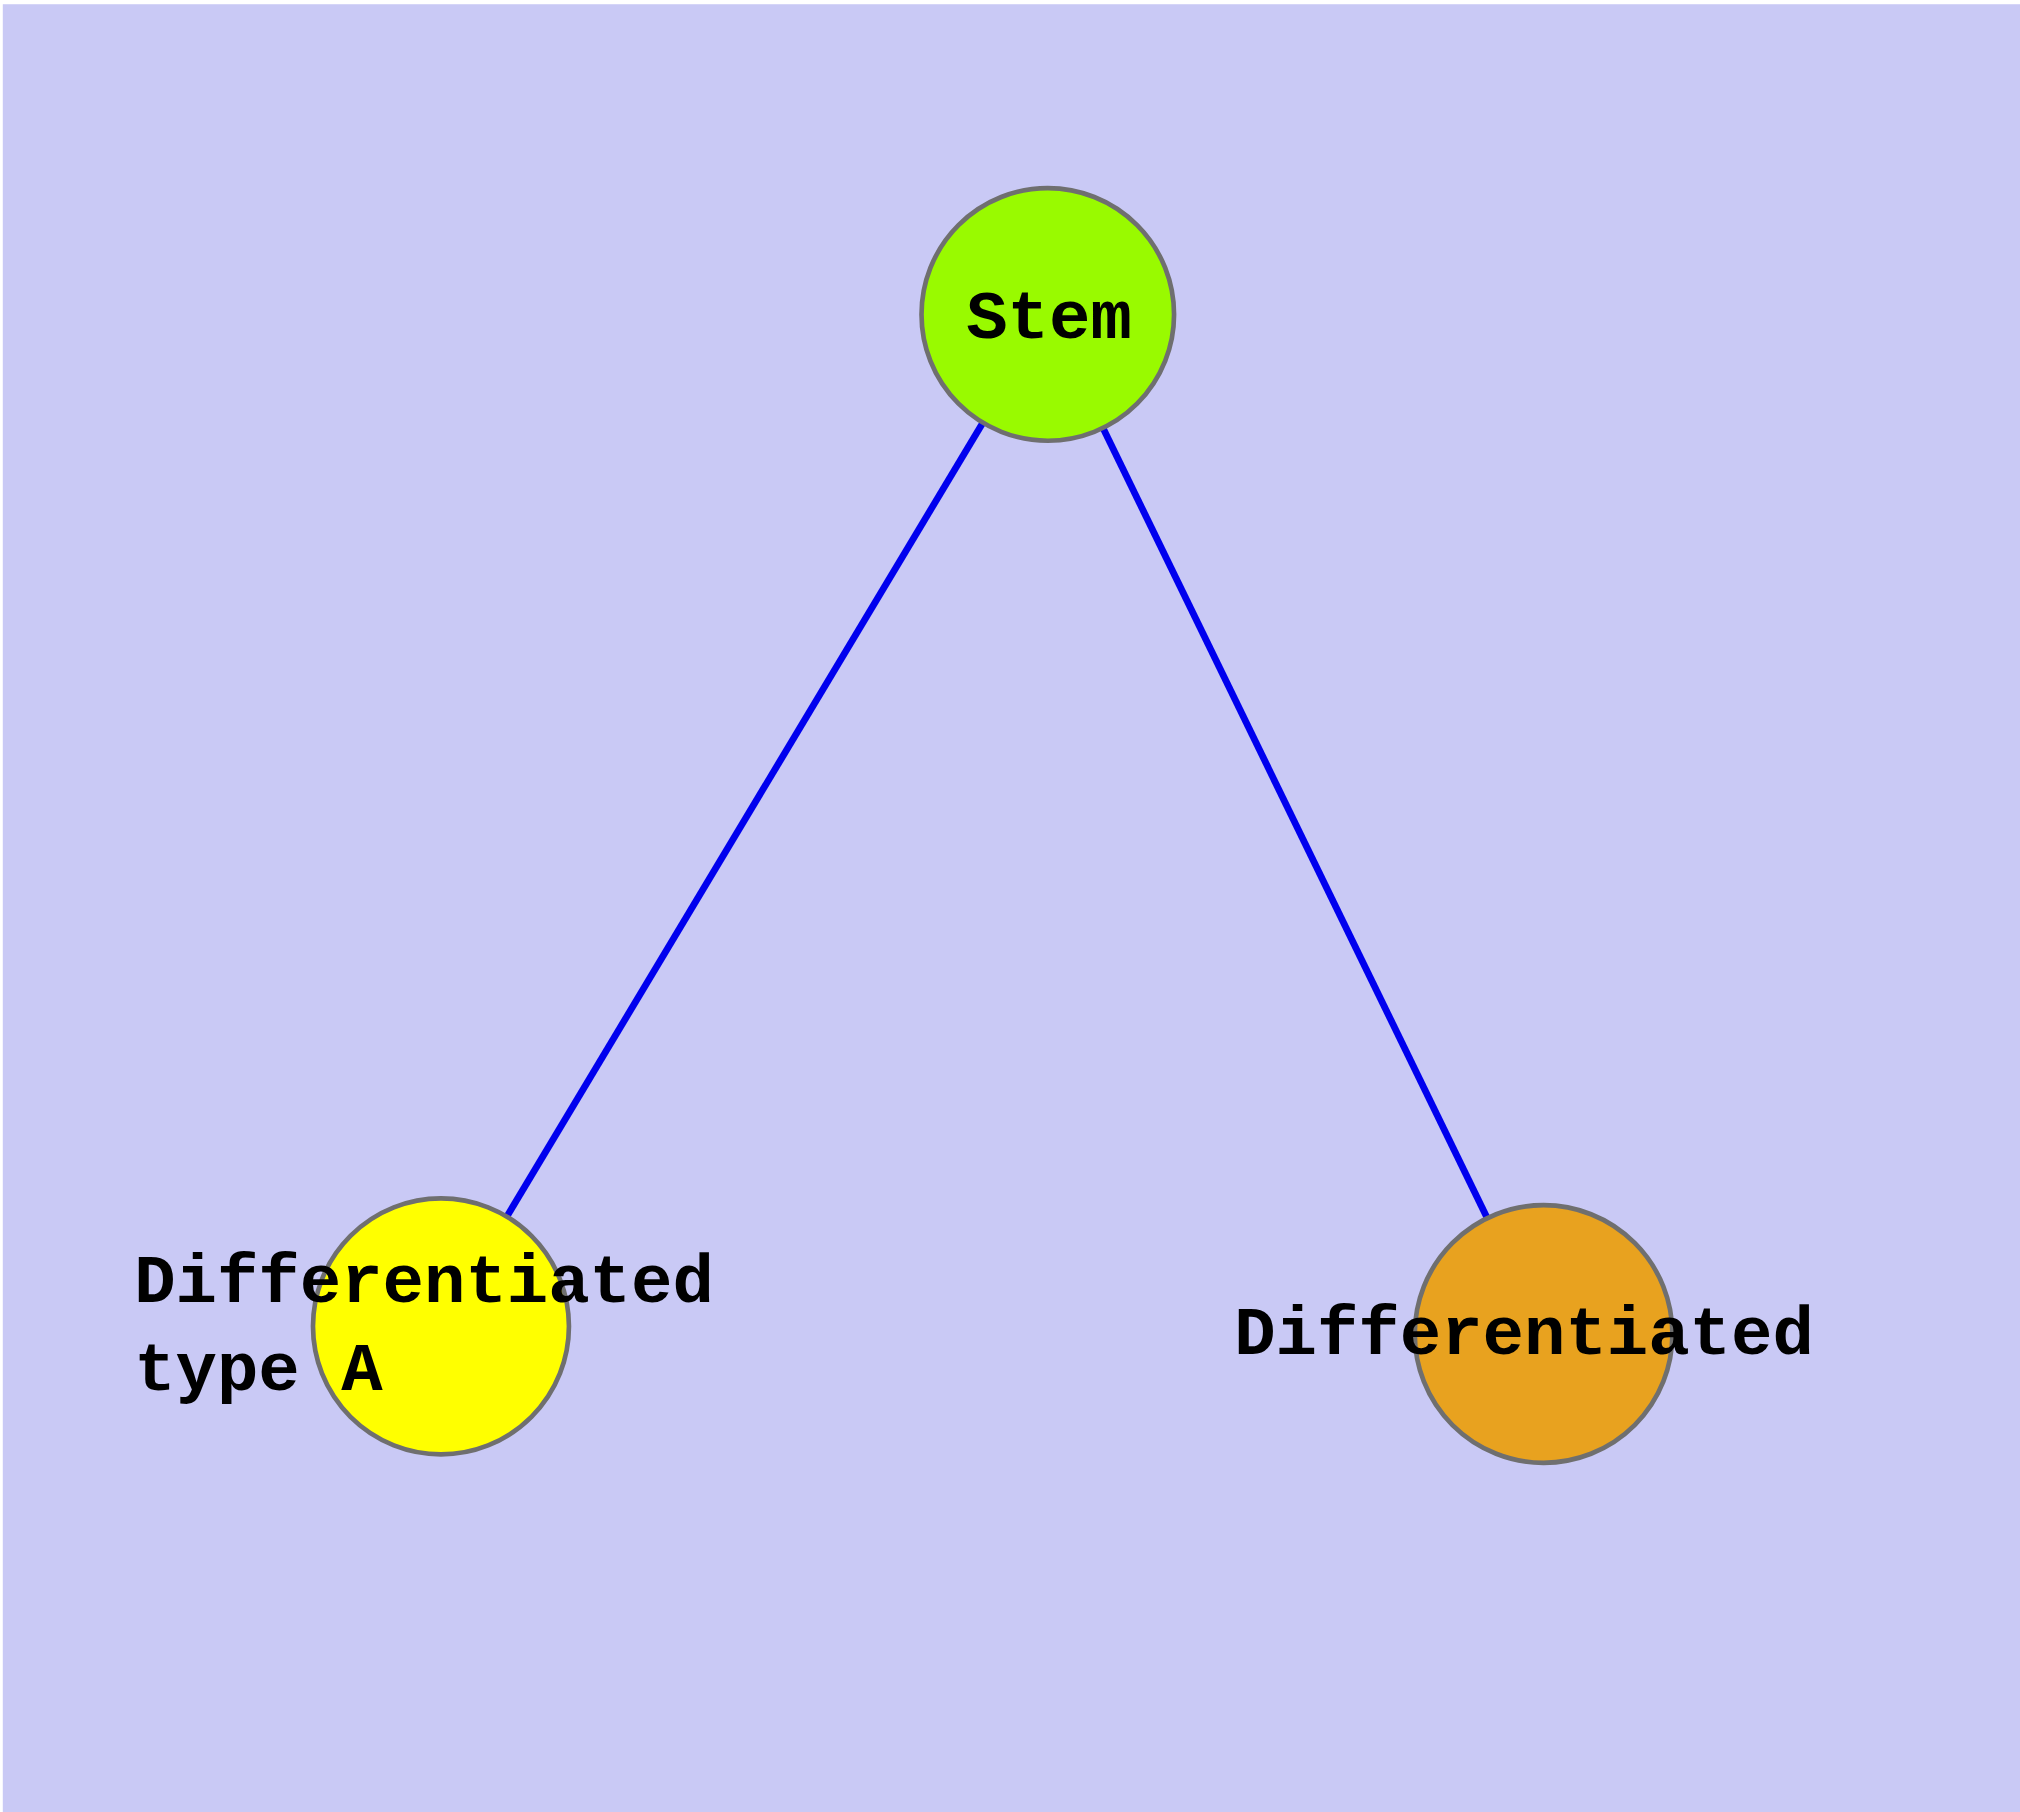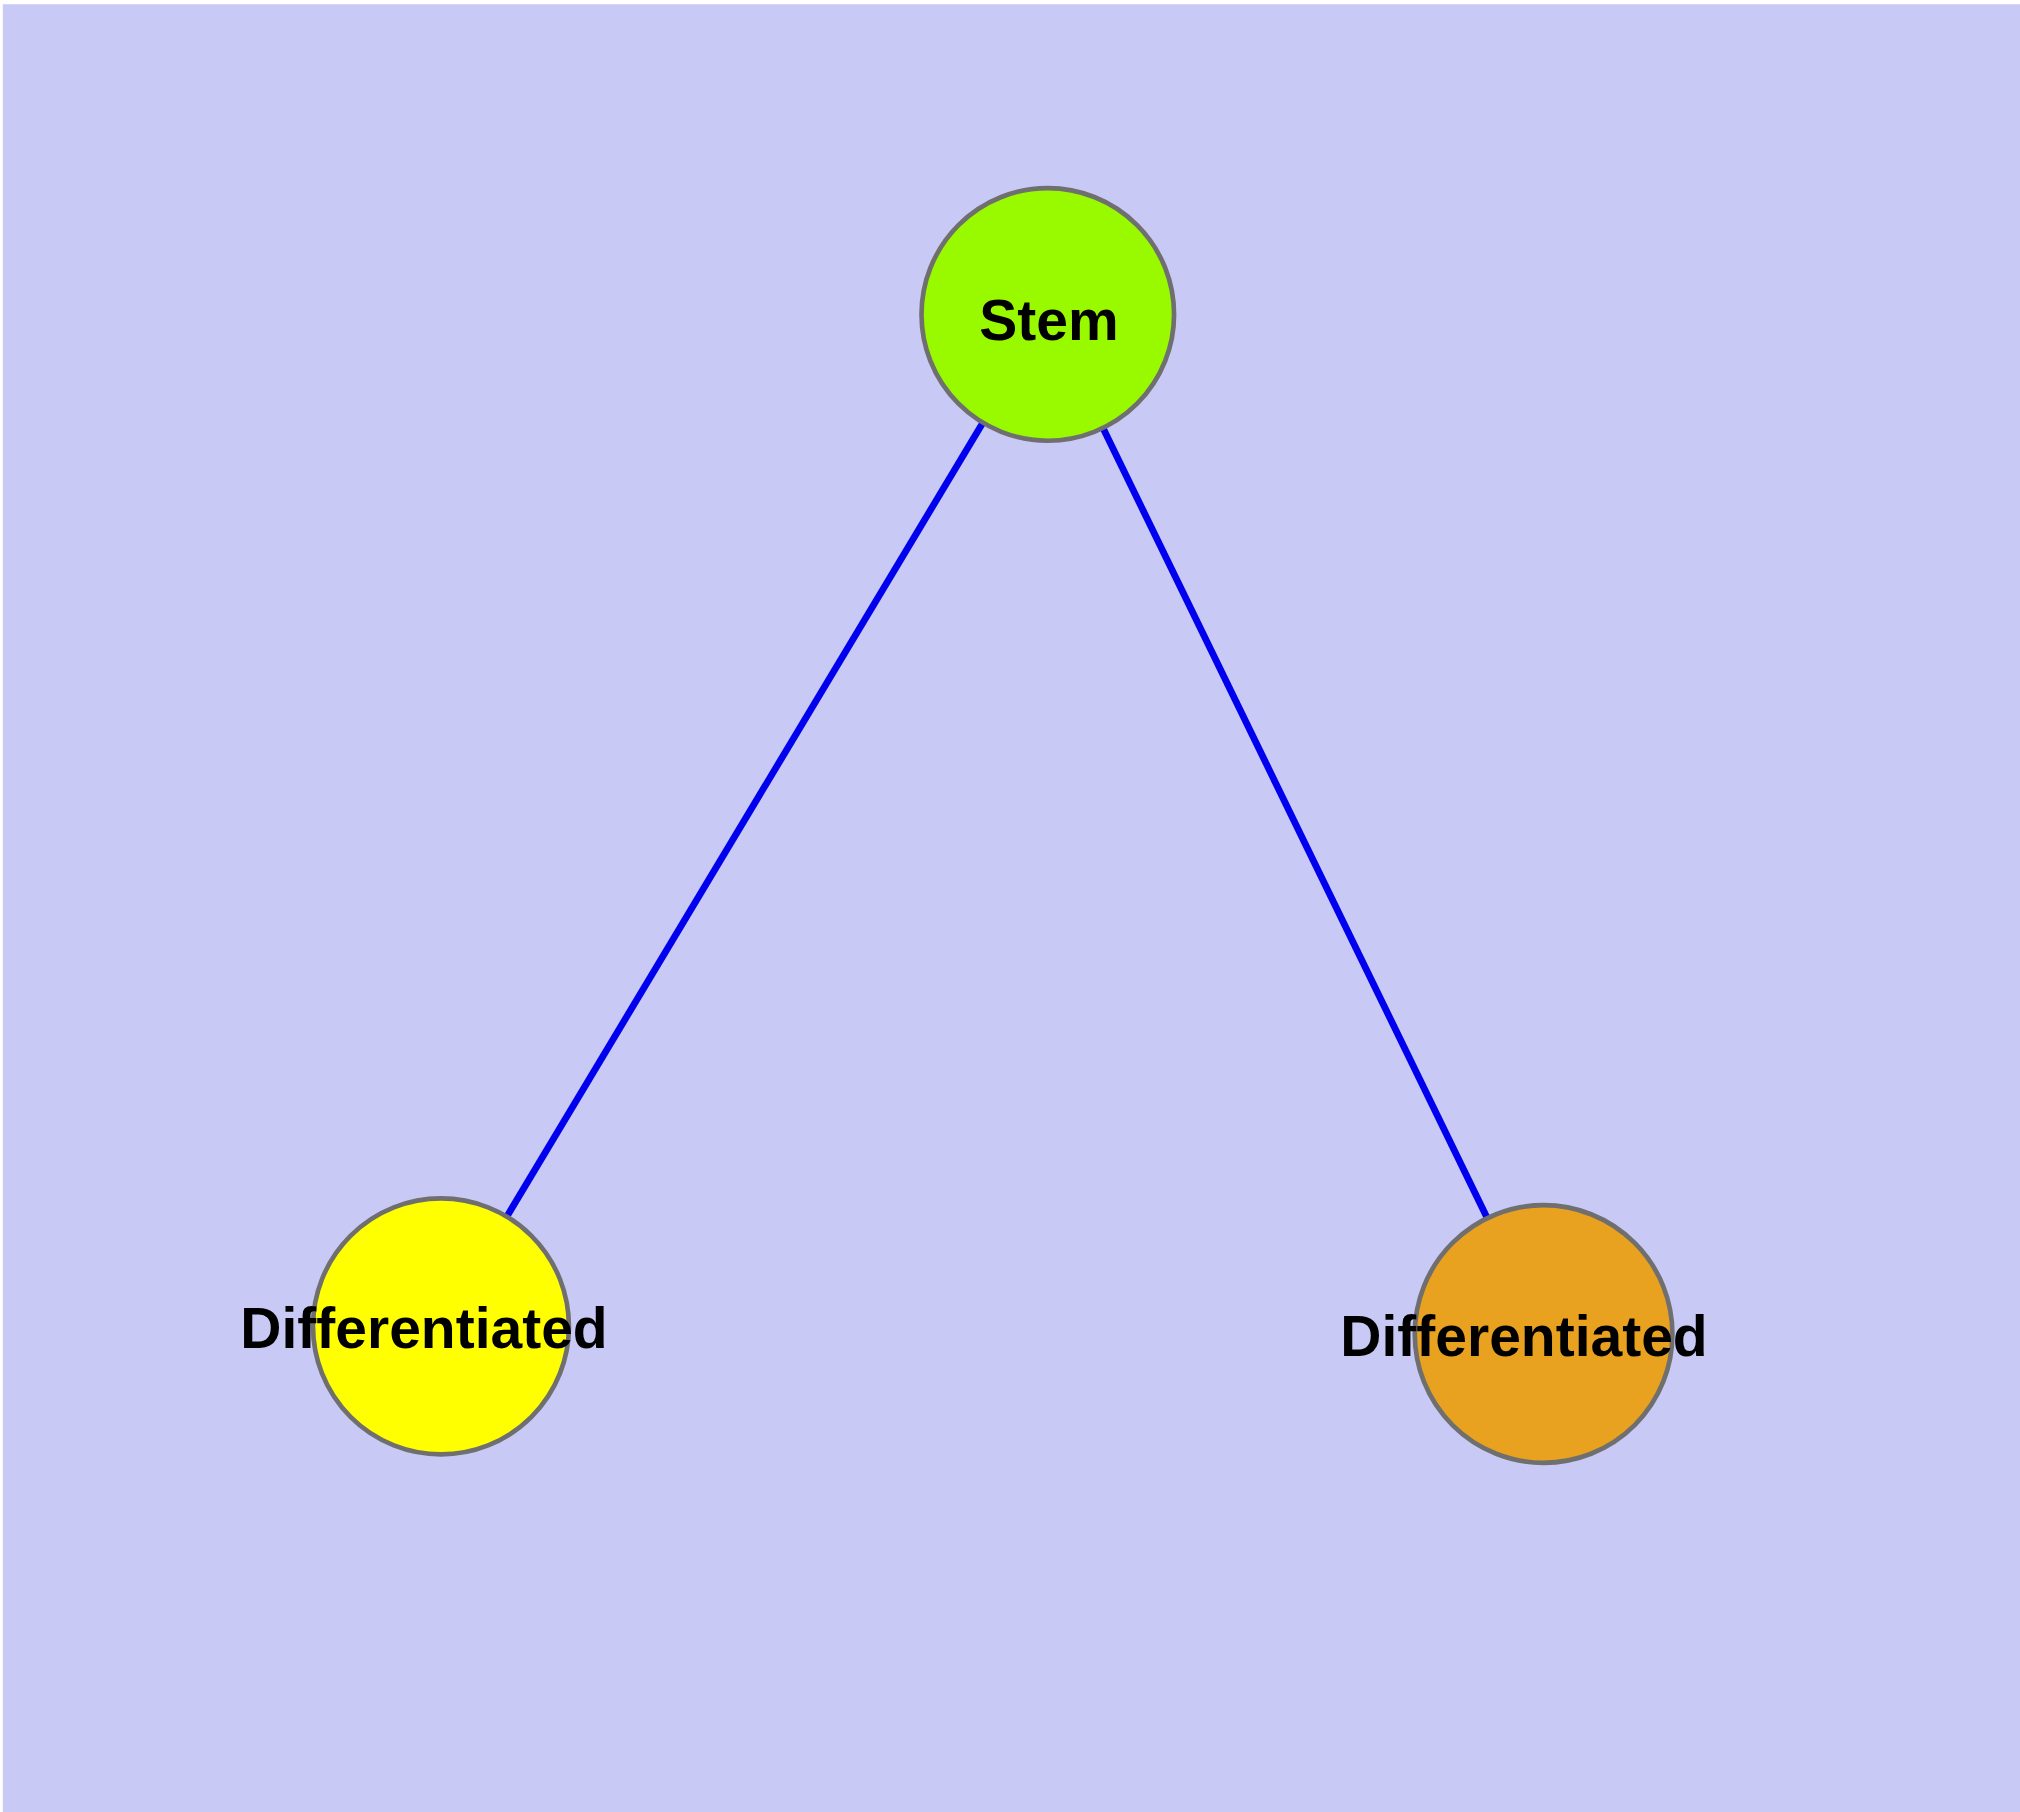--- a/index.html
+++ b/index.html
@@ -23,23 +23,23 @@
   .edge-line {
     stroke-width: 8;
     stroke-linecap: butt;
   }
   .node-circle {
     stroke-width: 5.5;
   }
   .node-label {
     position: absolute;
     transform: translate(-50%, -50%);
-    font-family: Liberation Sans, sans-serif;
+    font-family: Liberation Mono, monospace;
     font-weight: bold;
-    font-size: 57px;
+    font-size: 69px;
     line-height: 88px;
     white-space: nowrap;
     z-index: 2;
   }
   .node-label .label-line {
     display: block;
   }
 </style>
 </head>
 <body style="background: rgb(255, 255, 255);">
@@ -56,18 +56,19 @@
     <circle class="node-circle" cx="1821" cy="1574" r="152" fill="#E8A21F" stroke="#6F6F6F"></circle>
   </g>
 </svg>
 
 <div class="node-label" style="left: 1049px; top: 320px; color: rgb(0, 0, 0);">
   <span class="label-line">Stem</span>
 </div>
 
 <div class="node-label" style="left: 424px; top: 1328px; color: rgb(0, 0, 0);">
   <span class="label-line">Differentiated</span>
+  <span class="label-line">type A</span>
 </div>
 
 <div class="node-label" style="left: 1524px; top: 1336px; color: rgb(0, 0, 0);">
   <span class="label-line">Differentiated</span>
 </div>
 
 
 </body></html>

